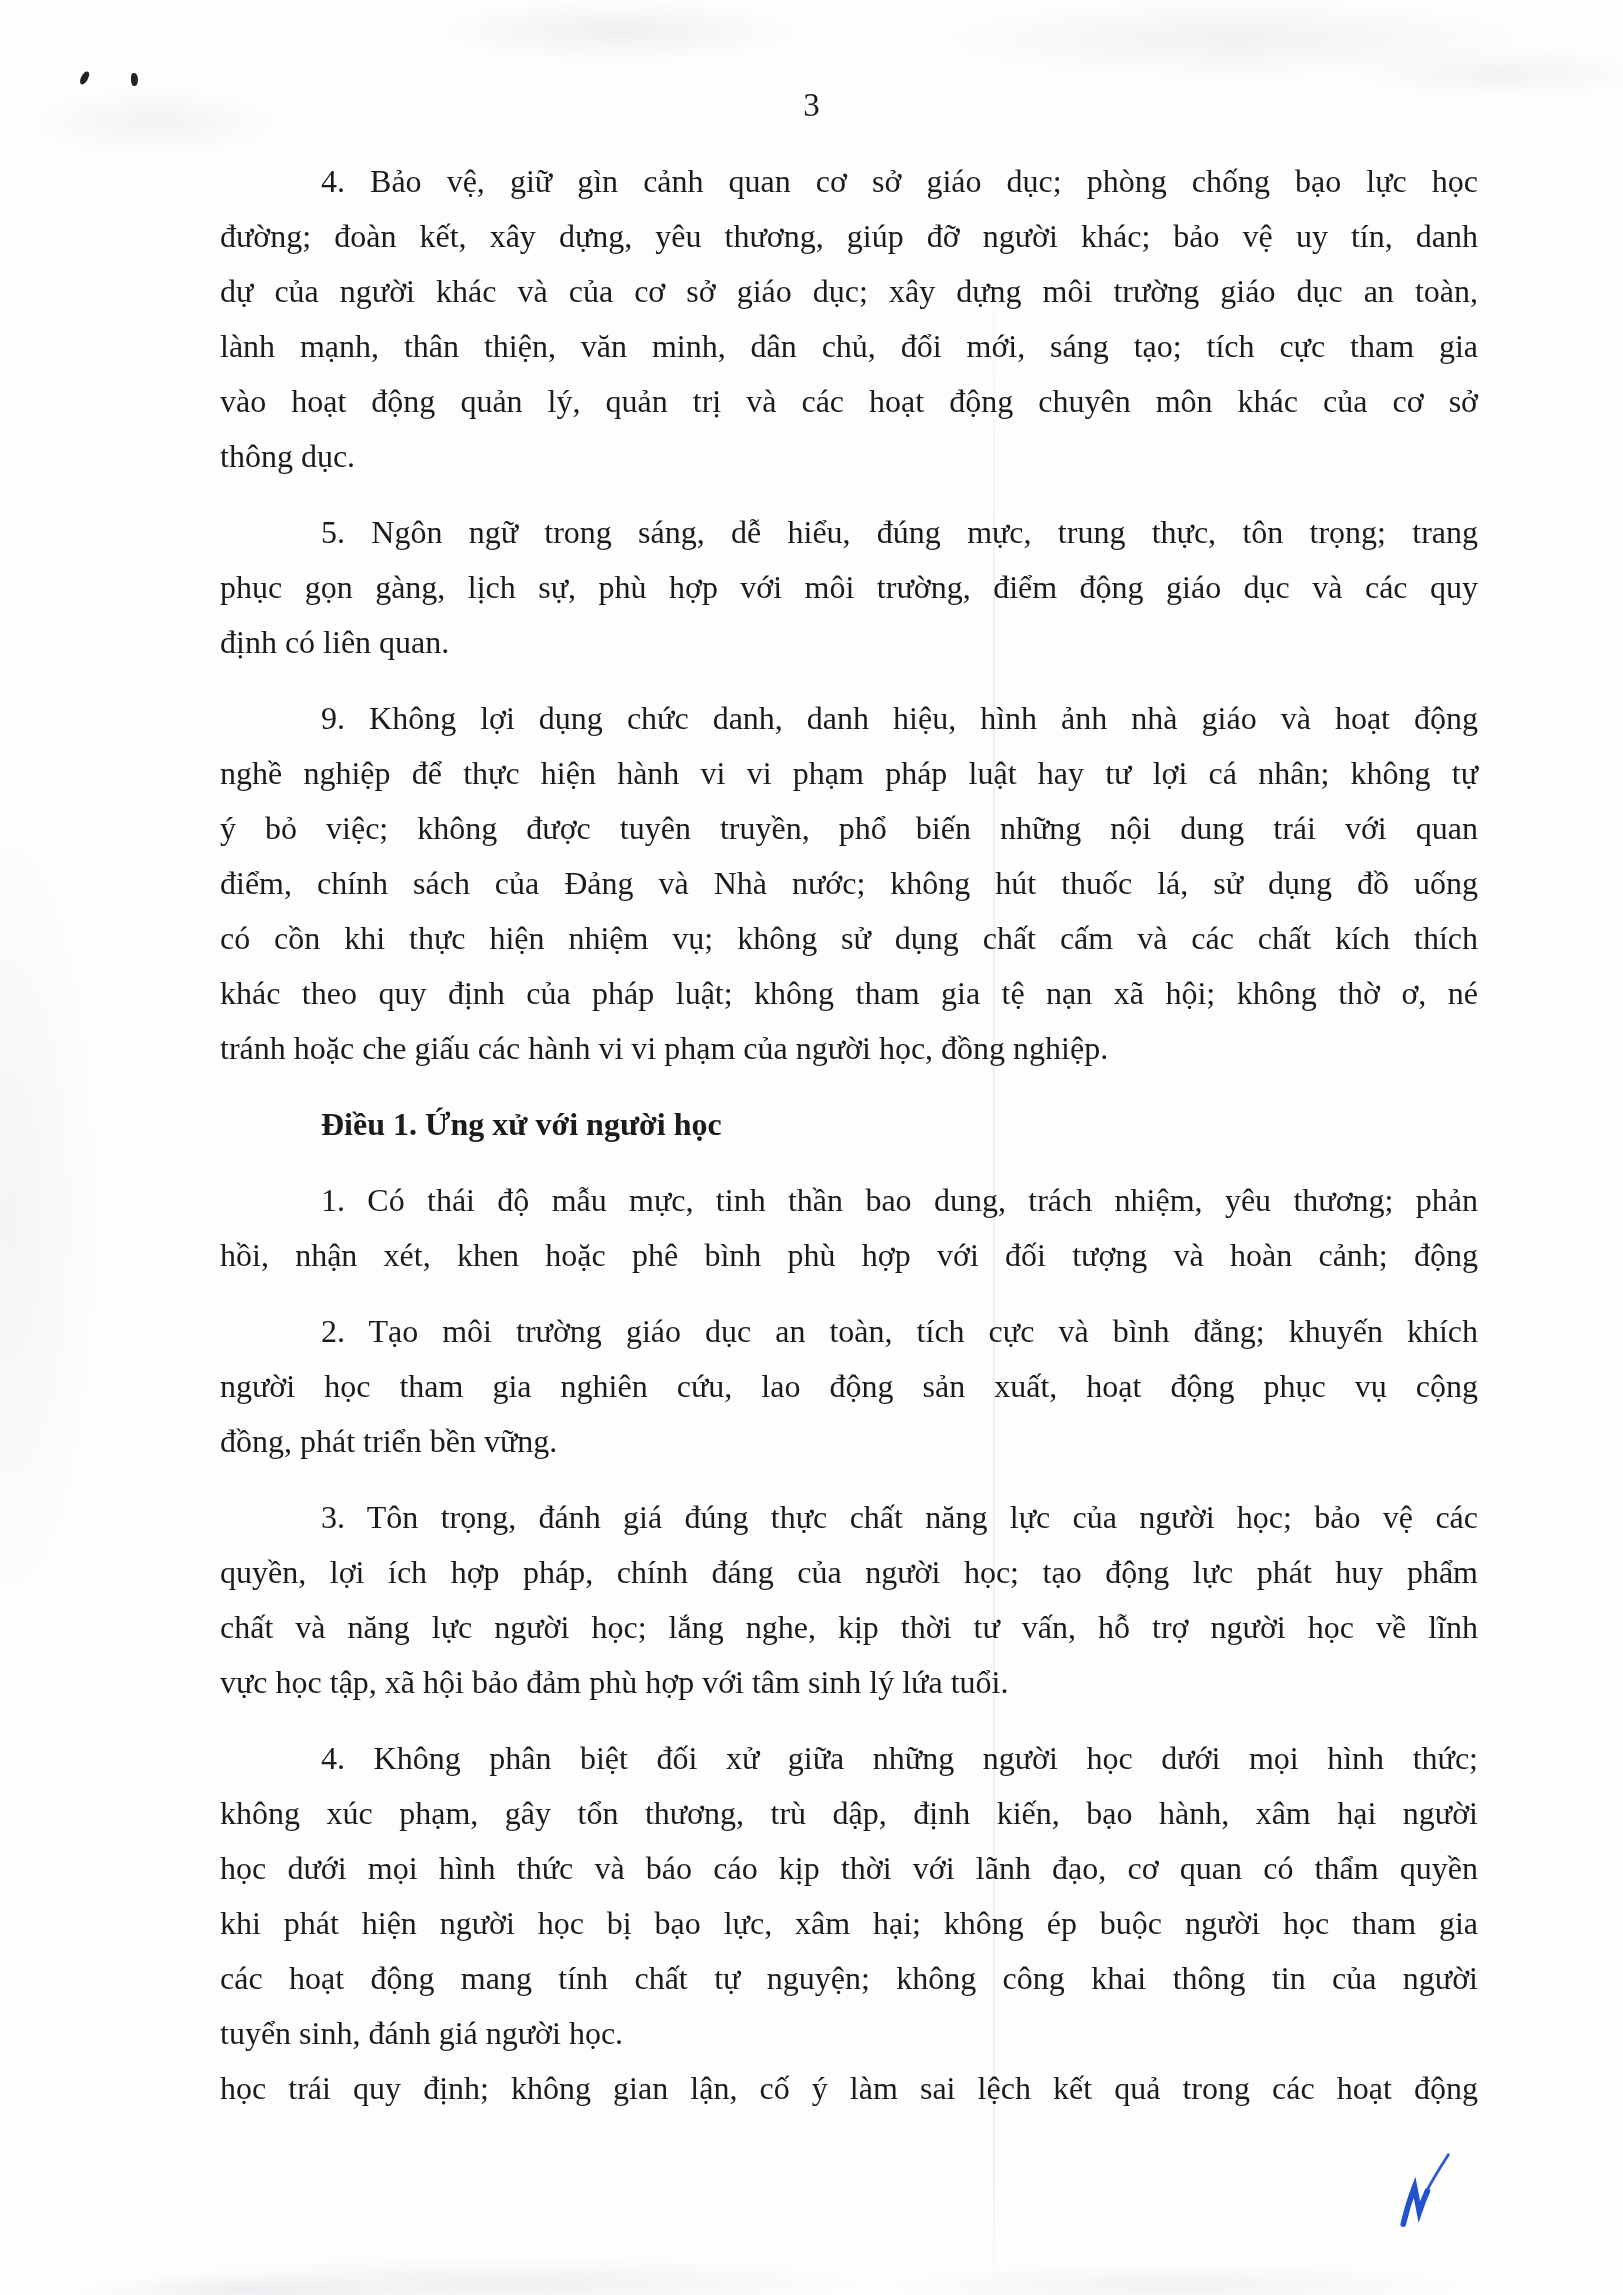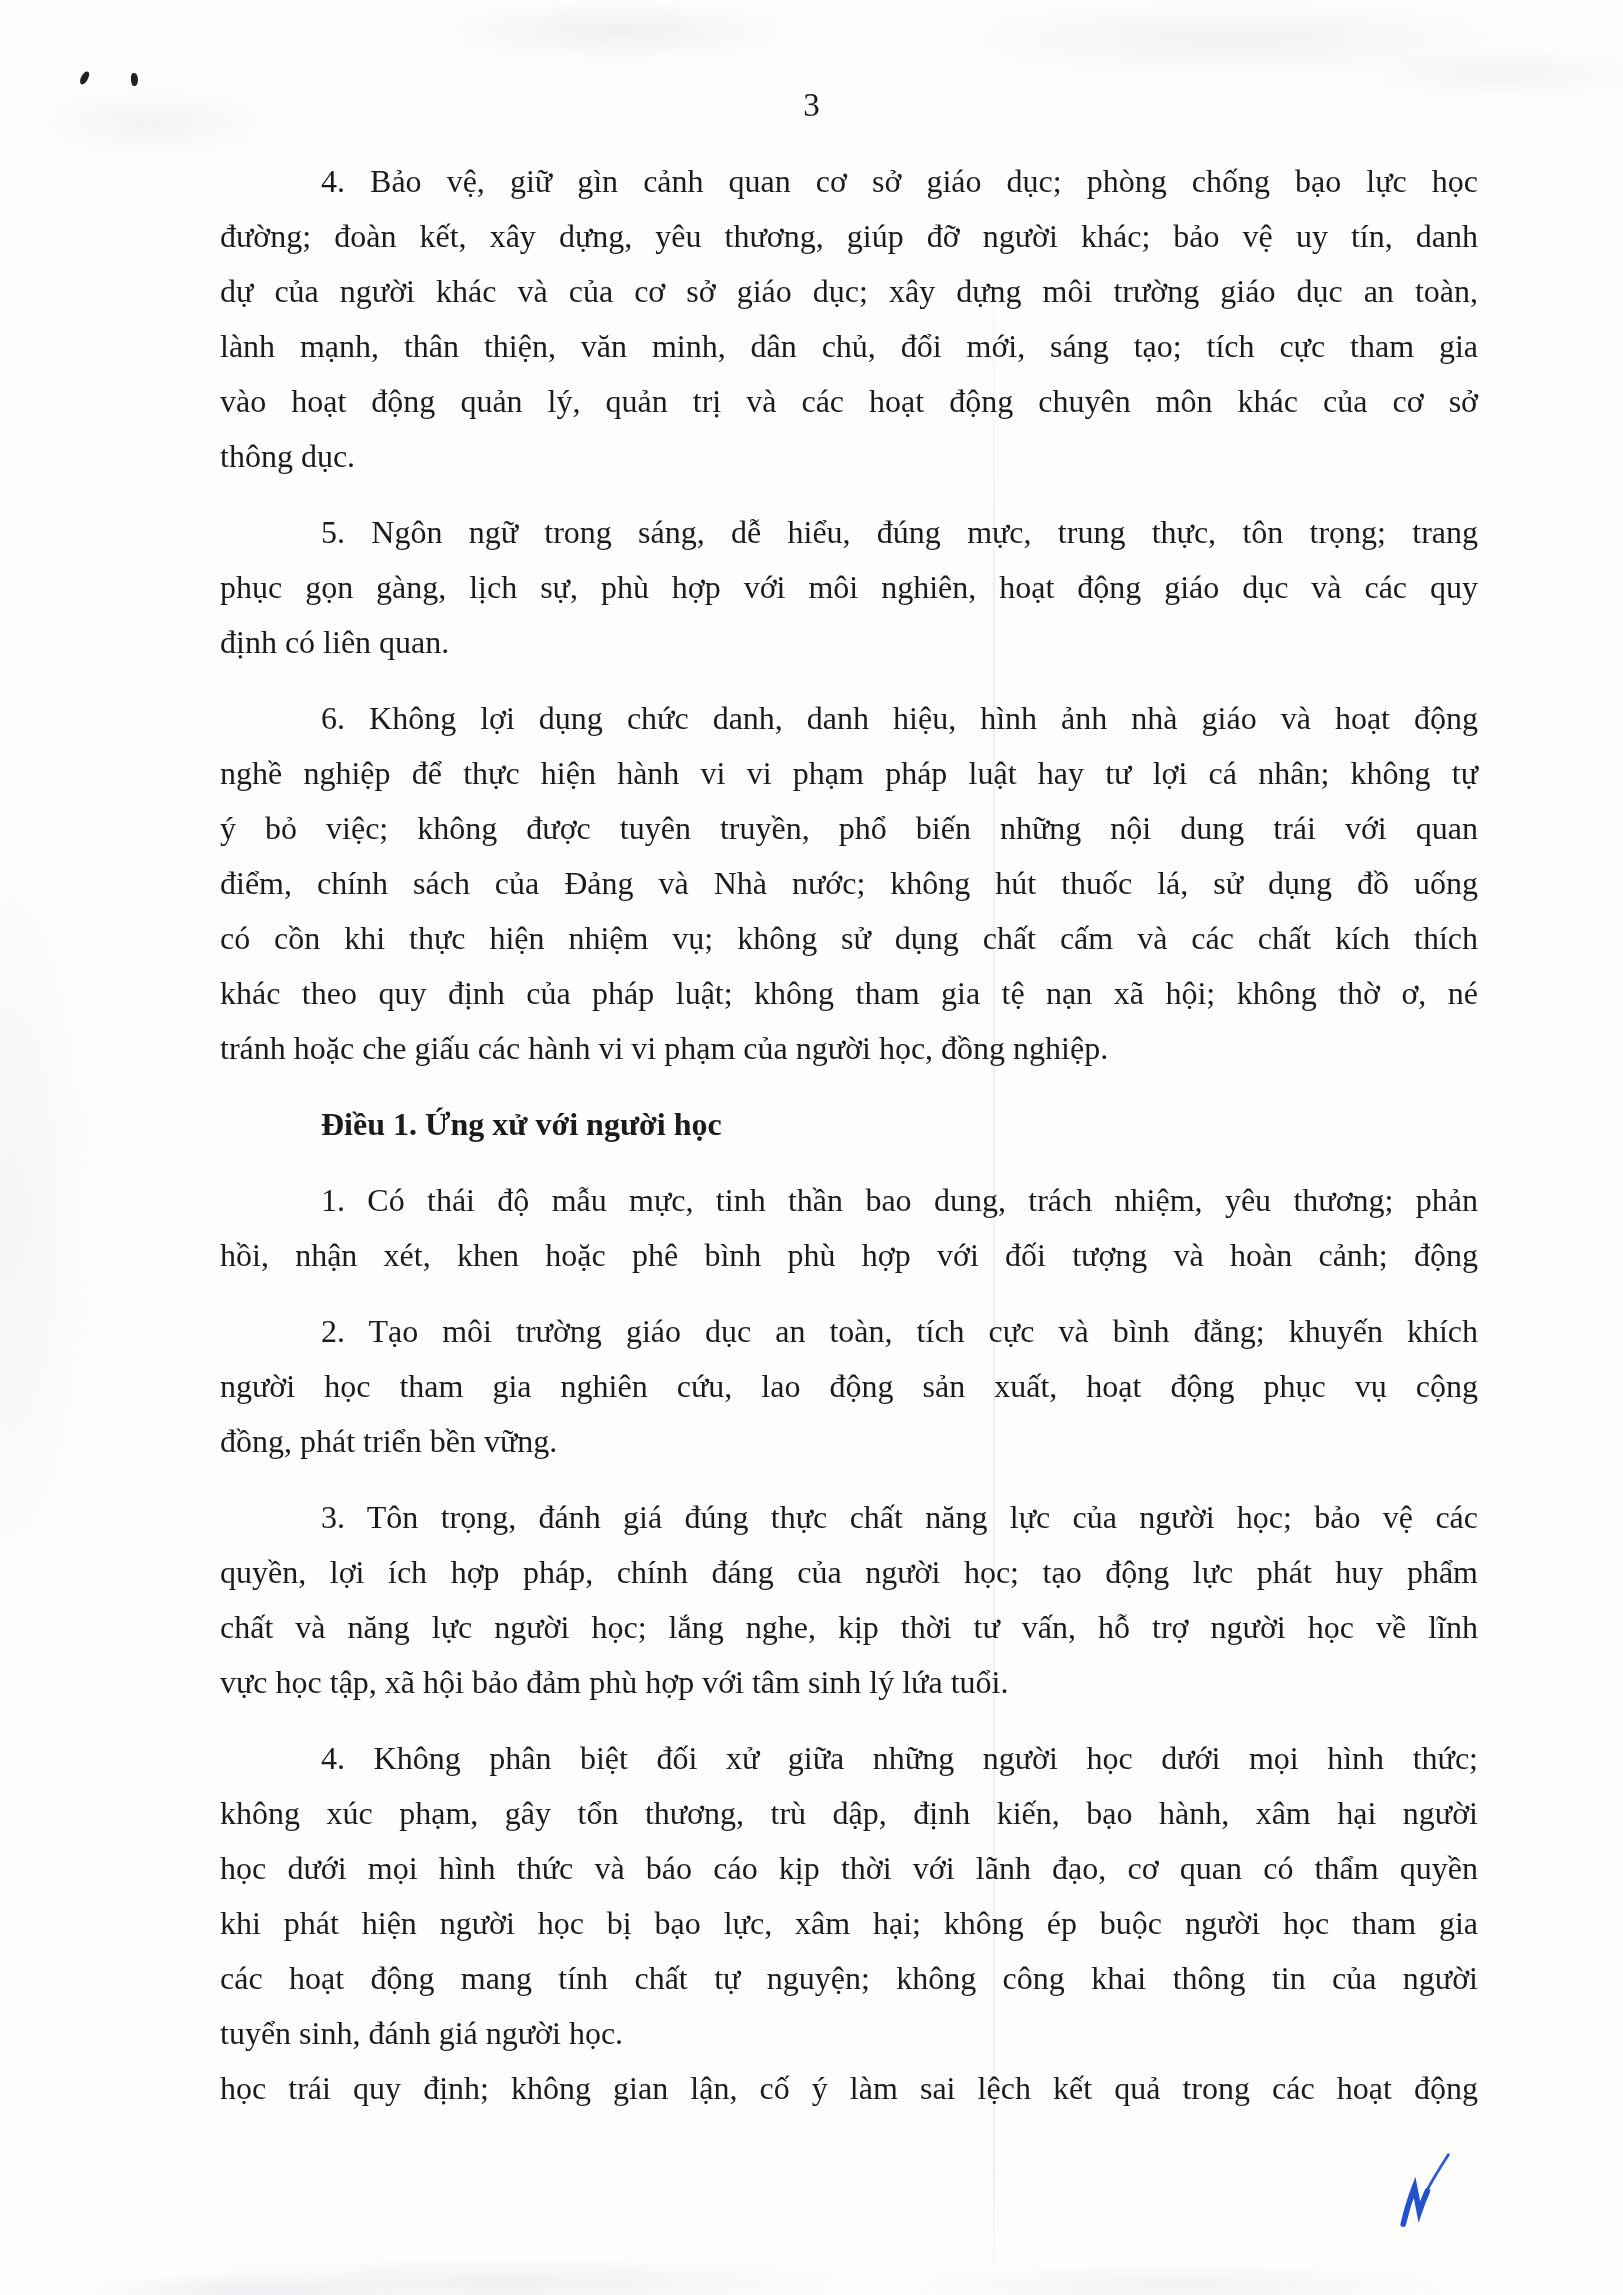--- a/index.html
+++ b/index.html
@@ -72,25 +72,25 @@
       <div class="para body">
         <div class="line first">4. Bảo vệ, giữ gìn cảnh quan cơ sở giáo dục; phòng chống bạo lực học</div>
         <div class="line">đường; đoàn kết, xây dựng, yêu thương, giúp đỡ người khác; bảo vệ uy tín, danh</div>
         <div class="line">dự của người khác và của cơ sở giáo dục; xây dựng môi trường giáo dục an toàn,</div>
         <div class="line">lành mạnh, thân thiện, văn minh, dân chủ, đổi mới, sáng tạo; tích cực tham gia</div>
         <div class="line">vào hoạt động quản lý, quản trị và các hoạt động chuyên môn khác của cơ sở</div>
         <div class="line last">thông dục.</div>
       </div>
       <div class="para body">
         <div class="line first">5. Ngôn ngữ trong sáng, dễ hiểu, đúng mực, trung thực, tôn trọng; trang</div>
-        <div class="line">phục gọn gàng, lịch sự, phù hợp với môi nghiên, hoạt động giáo dục và các quy</div>
+        <div class="line">phục gọn gàng, lịch sự, phù hợp với môi trường, điểm động giáo dục và các quy</div>
         <div class="line last">định có liên quan.</div>
       </div>
       <div class="para body">
-        <div class="line first">6. Không lợi dụng chức danh, danh hiệu, hình ảnh nhà giáo và hoạt động</div>
+        <div class="line first">9. Không lợi dụng chức danh, danh hiệu, hình ảnh nhà giáo và hoạt động</div>
         <div class="line">nghề nghiệp để thực hiện hành vi vi phạm pháp luật hay tư lợi cá nhân; không tự</div>
         <div class="line">ý bỏ việc; không được tuyên truyền, phổ biến những nội dung trái với quan</div>
         <div class="line">điểm, chính sách của Đảng và Nhà nước; không hút thuốc lá, sử dụng đồ uống</div>
         <div class="line">có cồn khi thực hiện nhiệm vụ; không sử dụng chất cấm và các chất kích thích</div>
         <div class="line">khác theo quy định của pháp luật; không tham gia tệ nạn xã hội; không thờ ơ, né</div>
         <div class="line last">tránh hoặc che giấu các hành vi vi phạm của người học, đồng nghiệp.</div>
       </div>
       <div class="para heading">
         <div class="line first last">Điều 1. Ứng xử với người học</div>
       </div>

